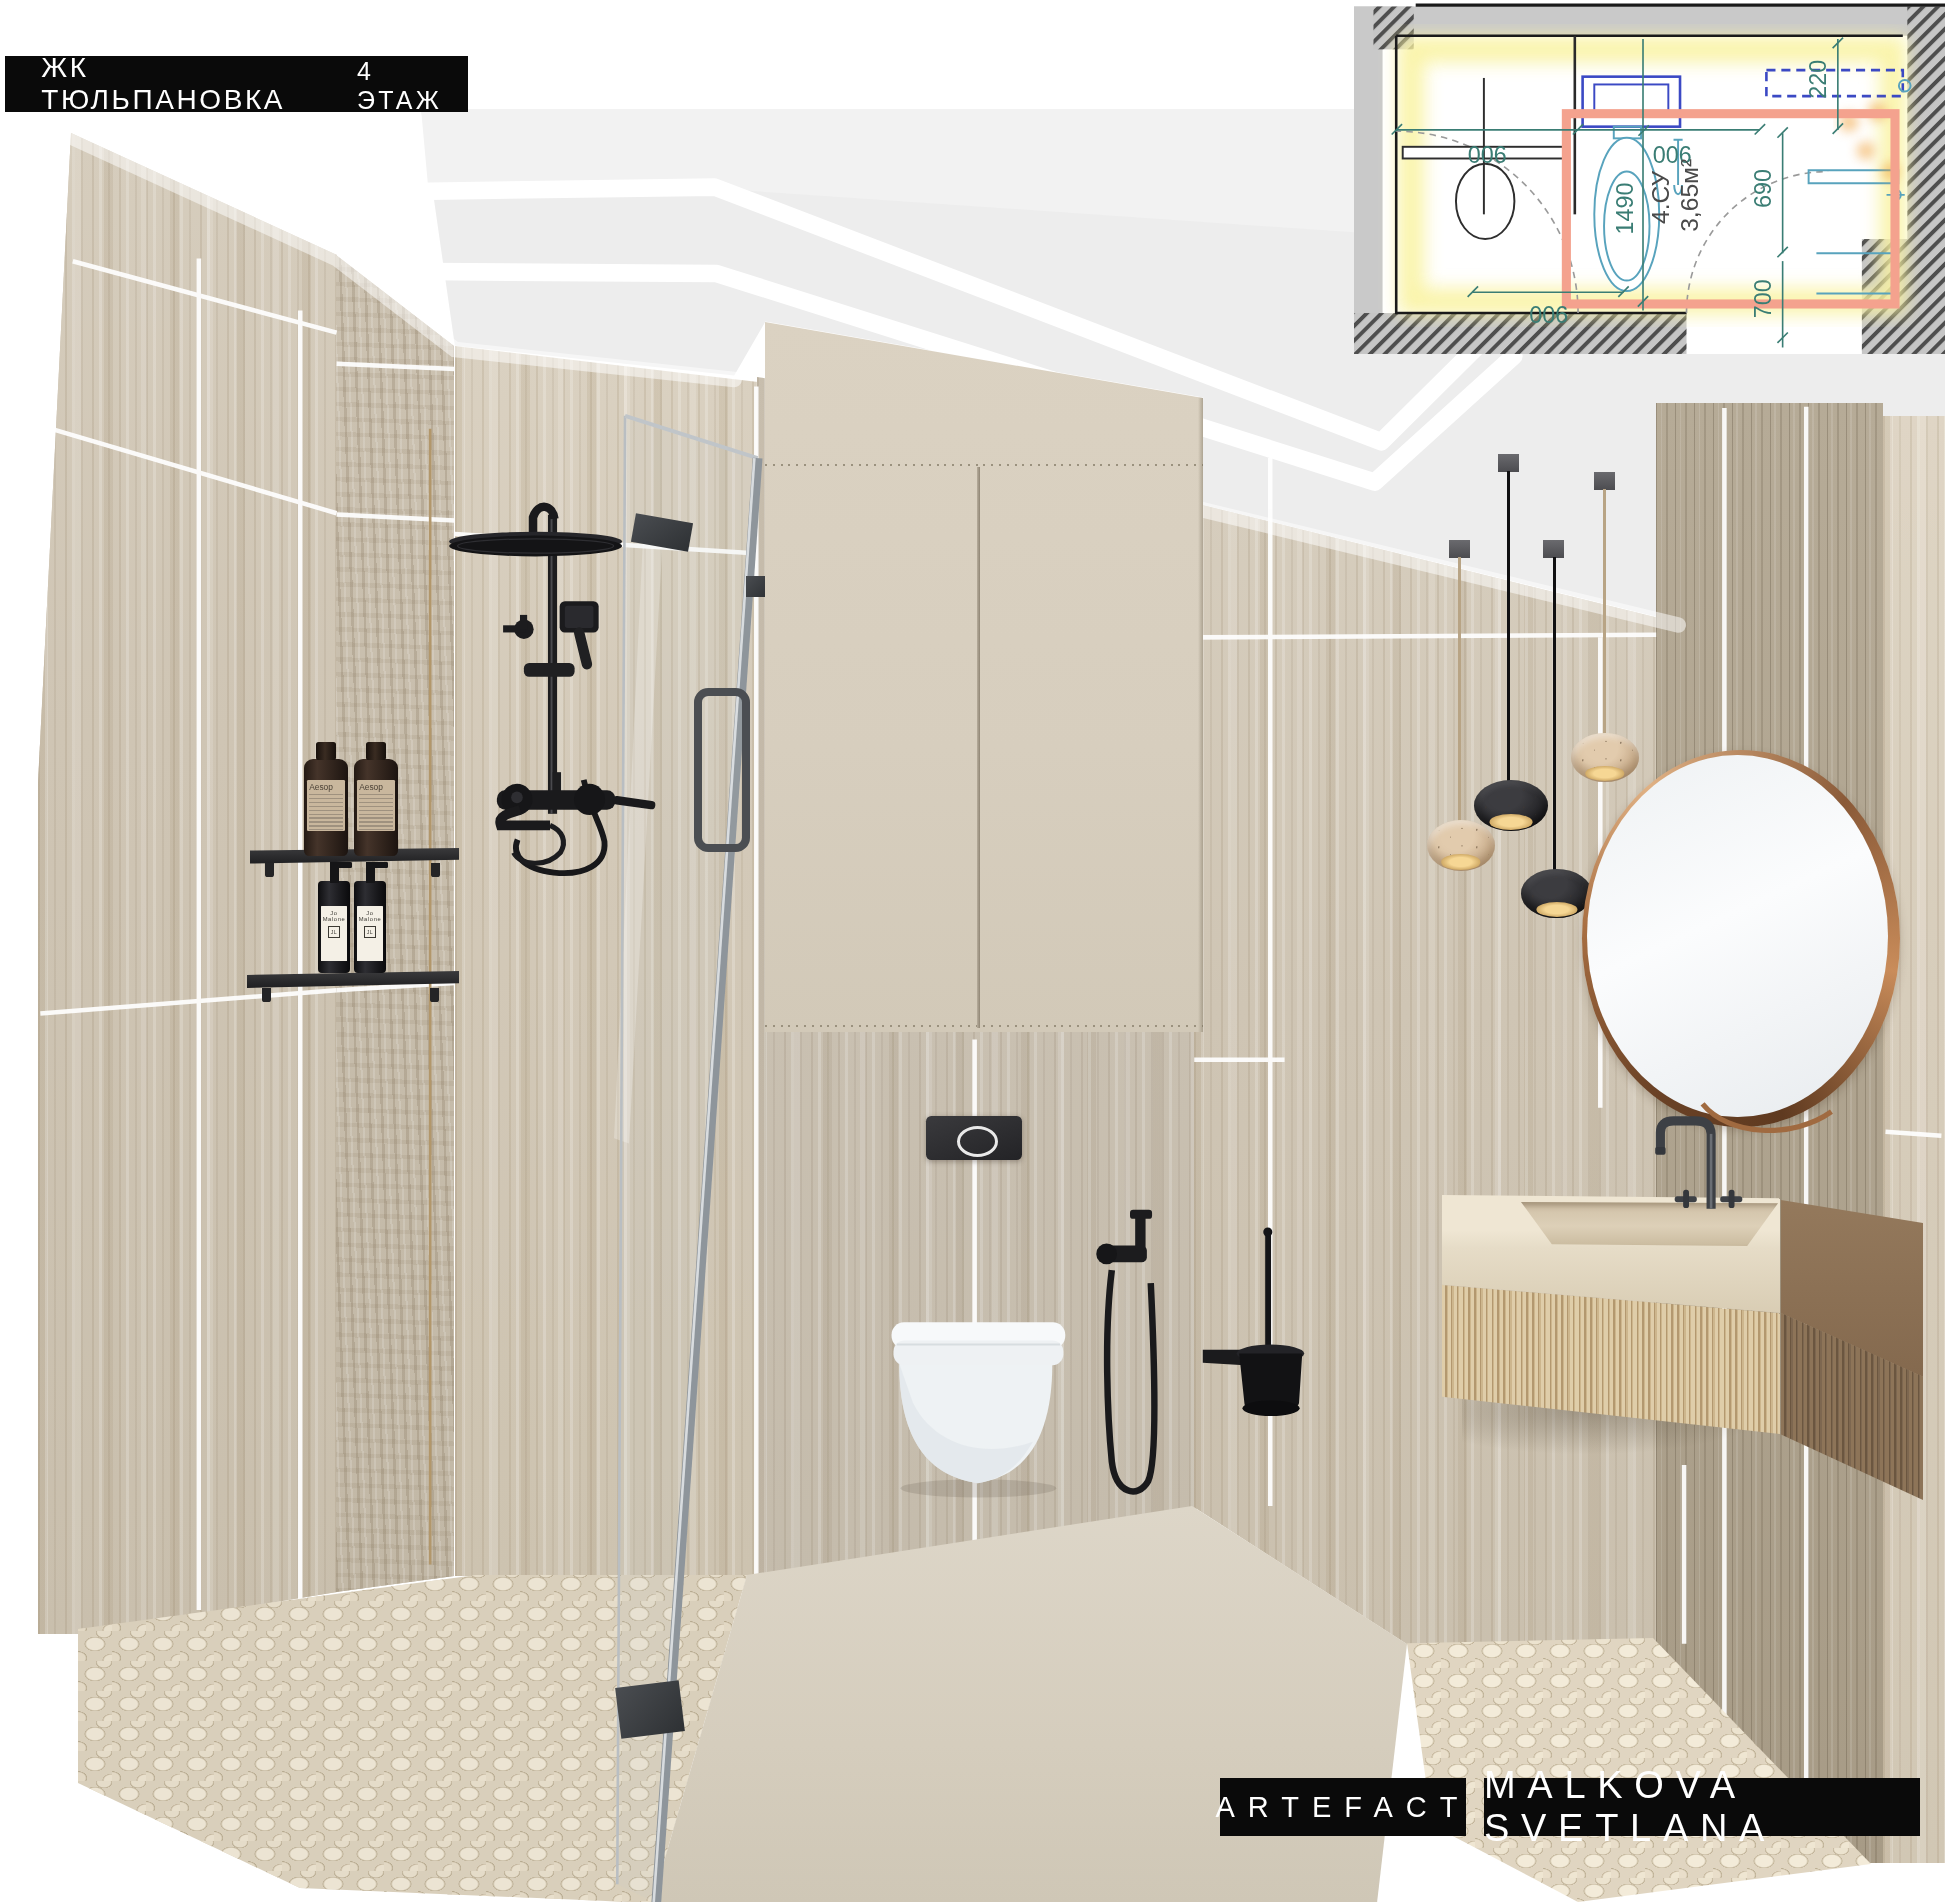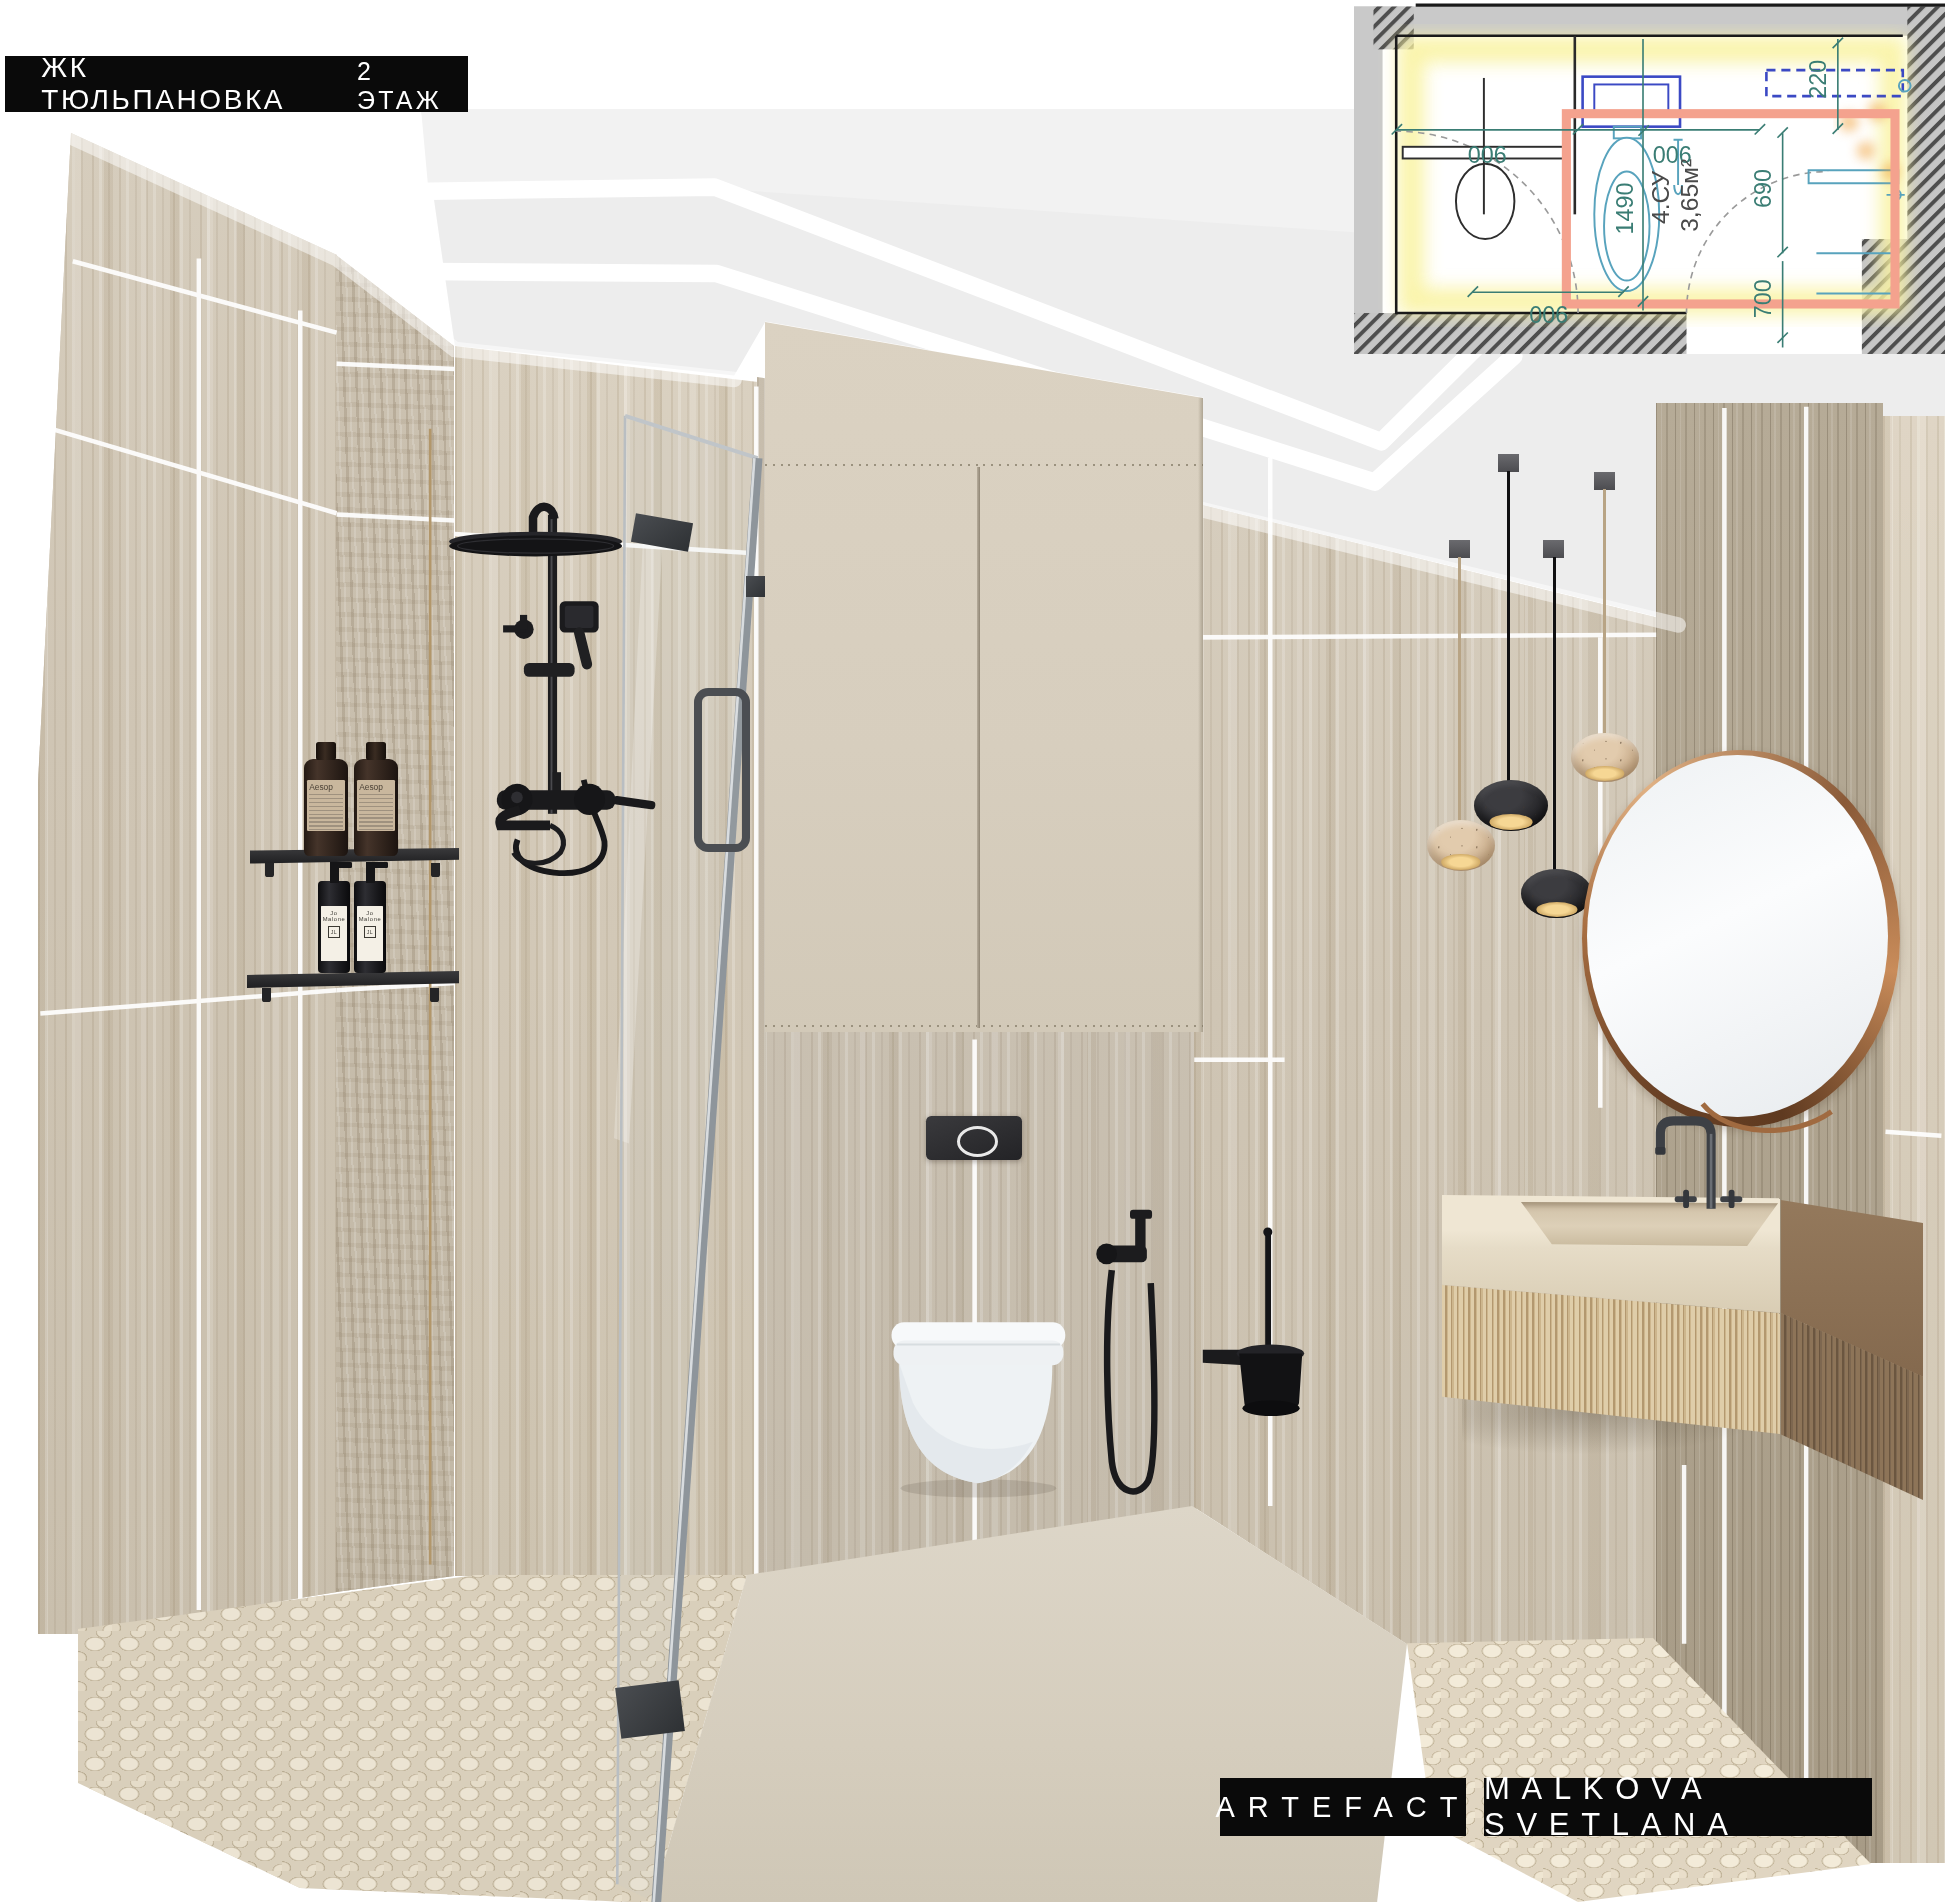--- a/index.html
+++ b/index.html
@@ -20,21 +20,21 @@
   .title-badge .proj{font-size:28px;letter-spacing:2.6px;font-weight:400;}
   .title-badge .floor{font-size:25px;letter-spacing:3.2px;font-weight:400;padding-top:3.9px;}
 
   
   .credit{
     background:#0a0a0a;color:#fff;top:1778px;height:58px;
     display:flex;align-items:center;justify-content:center;
     font-weight:300;
   }
   .credit.studio{left:1213px;width:246px;font-size:29px;letter-spacing:13px;margin-left:7px;}
-  .credit.designer{left:1484px;width:388px;font-size:31px;letter-spacing:11.7px;}
+  .credit.designer{left:1484px;width:436px;font-size:38px;letter-spacing:11.7px;}
 
   
   .travertine{
     background-color:#cfc5b4;
     background-image:
       repeating-linear-gradient(90deg, rgba(138,118,88,0.16) 0 1.9px, rgba(0,0,0,0) 1.9px 7.1px,
         rgba(255,255,255,0.20) 7.1px 9.7px, rgba(0,0,0,0) 9.7px 15.6px,
         rgba(120,100,72,0.10) 15.6px 18px, rgba(0,0,0,0) 18px 27px),
       repeating-linear-gradient(90deg, rgba(162,144,114,0.18) 0 9px, rgba(0,0,0,0) 9px 37px, rgba(255,255,255,0.14) 37px 43px, rgba(0,0,0,0) 43px 66px),
       linear-gradient(180deg,#d6cdbd 0%,#cfc5b4 40%,#c9bfad 100%);
@@ -535,21 +535,21 @@
   </g>
   <g font-family="Liberation Sans, sans-serif" font-size="38" fill="#4a4a4a" transform="translate(485,345) rotate(-90)">
     <text x="0" y="0">4.СУ</text>
     <text x="-12" y="44">3,65м²</text>
   </g>
 </svg>
 </div>
 
 <div class="abs title-badge">
   <span class="proj">ЖК ТЮЛЬПАНОВКА</span>
-  <span class="floor">2 ЭТАЖ</span>
+  <span class="floor">4 ЭТАЖ</span>
 </div>
 
 <div class="abs credit studio">
   <span>ARTEFACT</span>
 </div>
 <div class="abs credit designer">
   <span>MALKOVA SVETLANA</span>
 </div>
 
 

